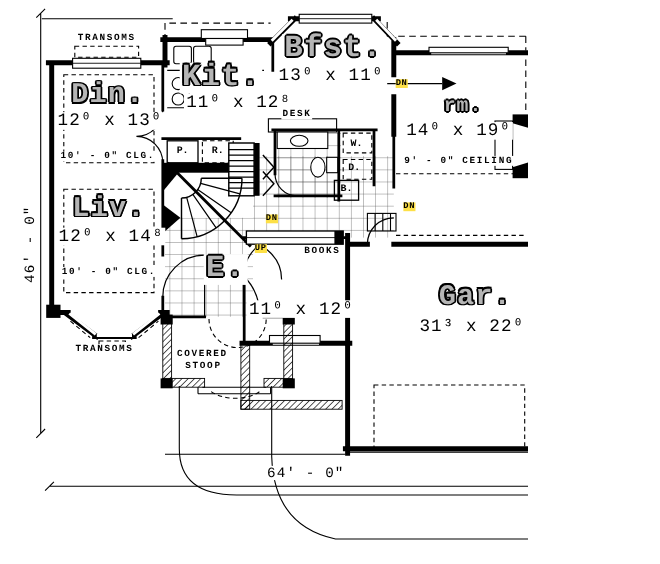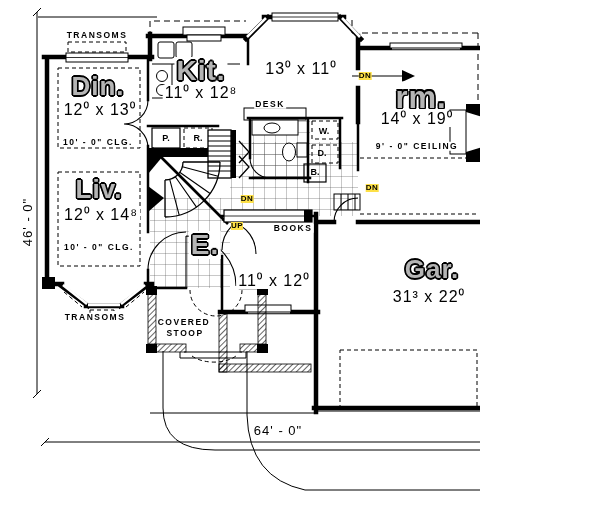--- a/index.html
+++ b/index.html
@@ -1,29 +1,29 @@
 <!DOCTYPE html>
 <html><head>
 <meta charset="utf-8">
 <style>
   html,body{margin:0;padding:0;background:#fff;}
   .plan{
     position:relative;width:480px;height:513px;background:#ffffff;
-    font-family:Liberation Sans, sans-serif;overflow:hidden;color:#111;
+    font-family:Liberation Mono, monospace;overflow:hidden;color:#111;
   }
   .plan svg{position:absolute;left:0;top:0;}
   .lbl{position:absolute;transform:translate(-50%,-50%);white-space:nowrap;line-height:1;}
   .room-name{
     font-weight:bold;font-size:26px;letter-spacing:1px;color:#b5b5b5;
     background:#fff;padding:0 2px;
     text-shadow:-1.2px -1.2px 0 #000,1.2px -1.2px 0 #000,-1.2px 1.2px 0 #000,
       1.2px 1.2px 0 #000,-1.6px 0 0 #000,1.6px 0 0 #000,0 -1.6px 0 #000,0 1.6px 0 #000;
   }
   .room-name.md{font-size:28px;}
-  .room-name.sm{font-size:31px;text-align:right;}
+  .room-name.sm{font-size:18px;text-align:right;}
   .dims{font-size:16px;letter-spacing:1px;background:#fff;padding:0 2px;color:#000;}
   .tiny{font-size:8.5px;font-weight:bold;letter-spacing:1.5px;background:#fff;padding:0 1px;color:#000;}
   .tag{font-size:9px;font-weight:bold;color:#000;background:transparent;}
   .dn{font-size:8px;font-weight:bold;letter-spacing:.5px;background:#fde047;color:#000;margin-left:25px;}
   .dimtext{font-size:13px;letter-spacing:1px;color:#000;background:#fff;padding:0 3px;}
   .rot{transform:translate(-50%,-50%) rotate(-90deg);}
 </style>
 </head>
 <body>
 
@@ -207,22 +207,23 @@
   </g>
 </svg>
 
 <div class="lbl tiny" style="left:97px;top:35px">TRANSOMS</div>
 
 <div class="lbl room-name" style="left:98px;top:86px">Din.</div>
 <div class="lbl dims" style="left:100px;top:110px">12⁰ x 13⁰</div>
 <div class="lbl tiny" style="left:98px;top:142px">10' - 0" CLG.</div>
 
 <div class="lbl room-name md" style="left:201px;top:71px">Kit.</div>
-<div class="lbl dims" style="left:201px;top:93px">11⁰ x 12⁸</div>
-
+<div class="lbl dims" style="left:217px;top:93px">11⁰ x 12⁸</div>
+
+<div class="lbl room-name md" style="left:303px;top:45px">Bfst.</div>
 <div class="lbl dims" style="left:301px;top:69px">13⁰ x 11⁰</div>
 <div class="lbl dn" style="left:340px;top:76px">DN</div>
 
 <div class="lbl room-name sm" style="left:421px;top:97px">rm.</div>
 <div class="lbl dims" style="left:417px;top:119px">14⁰ x 19⁰</div>
 <div class="lbl tiny" style="left:417px;top:146px">9' - 0" CEILING</div>
 
 <div class="lbl tiny" style="left:270px;top:104px">DESK</div>
 <div class="lbl tag" style="left:166px;top:138px">P.</div>
 <div class="lbl tag" style="left:198px;top:138px">R.</div>

